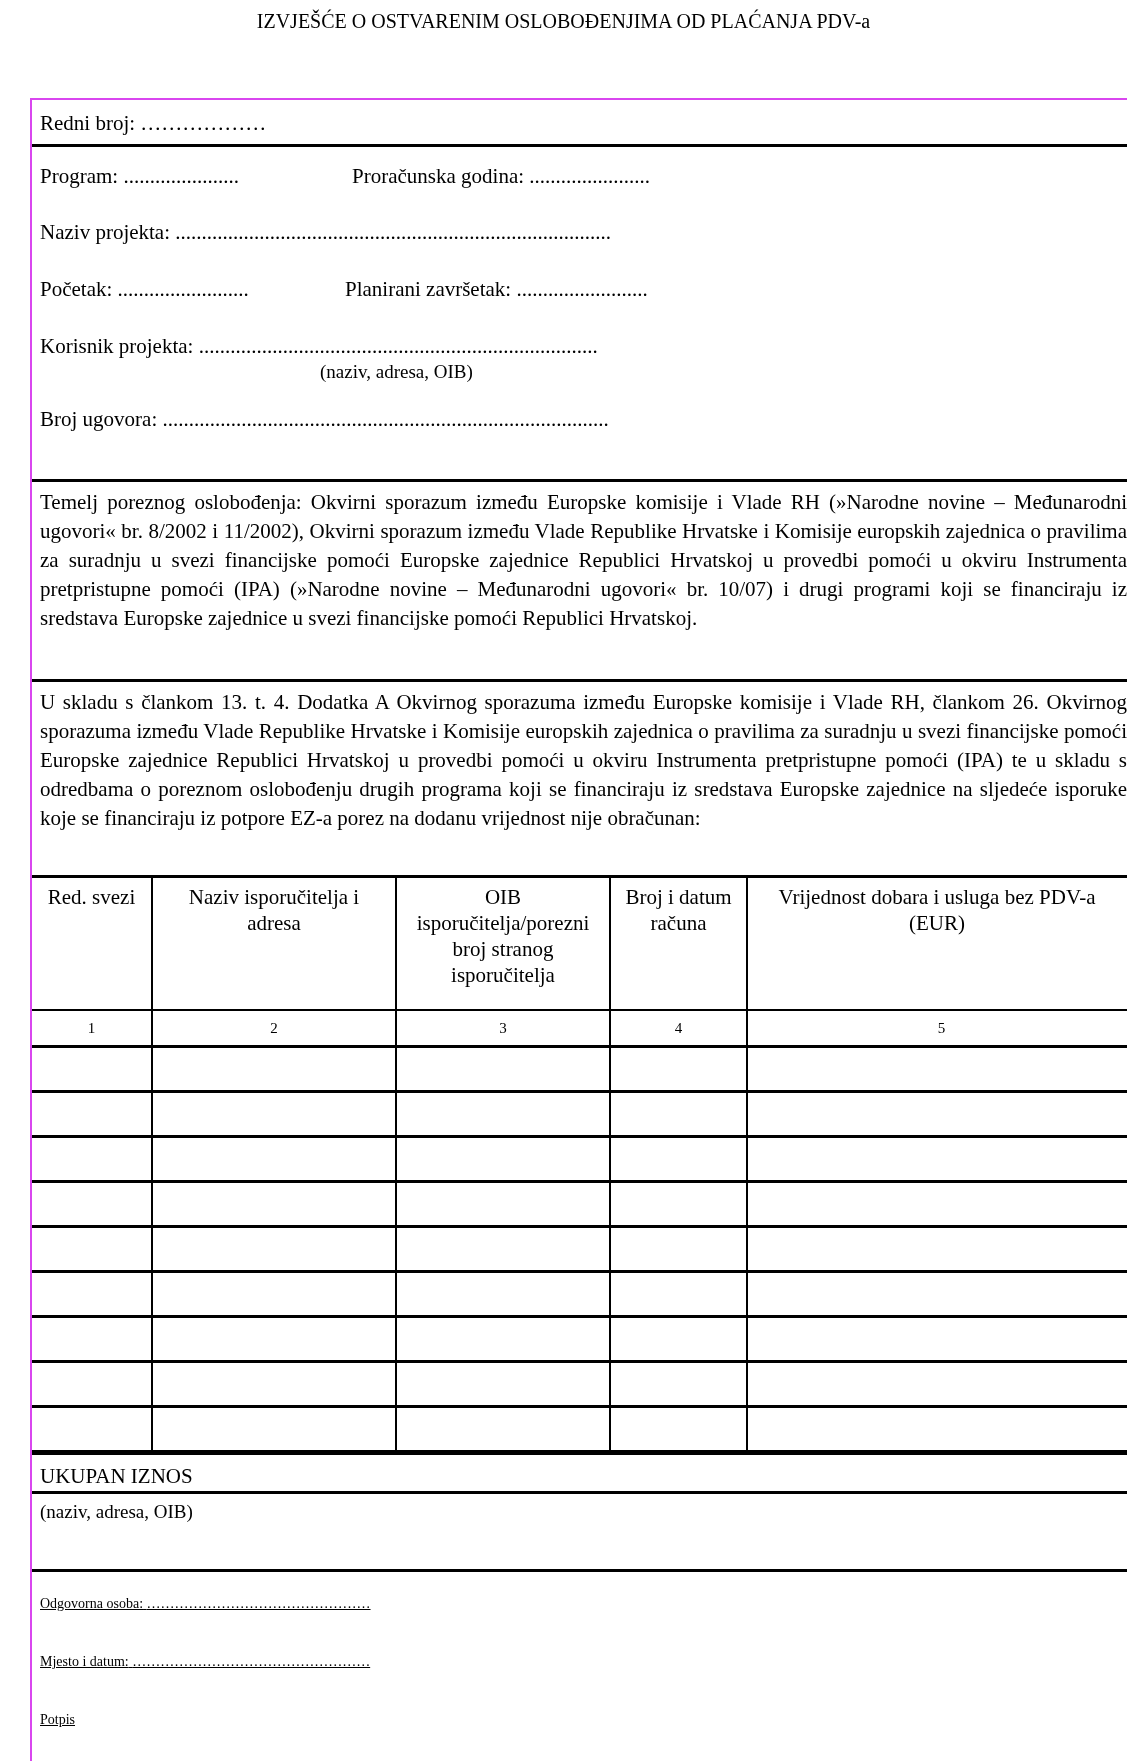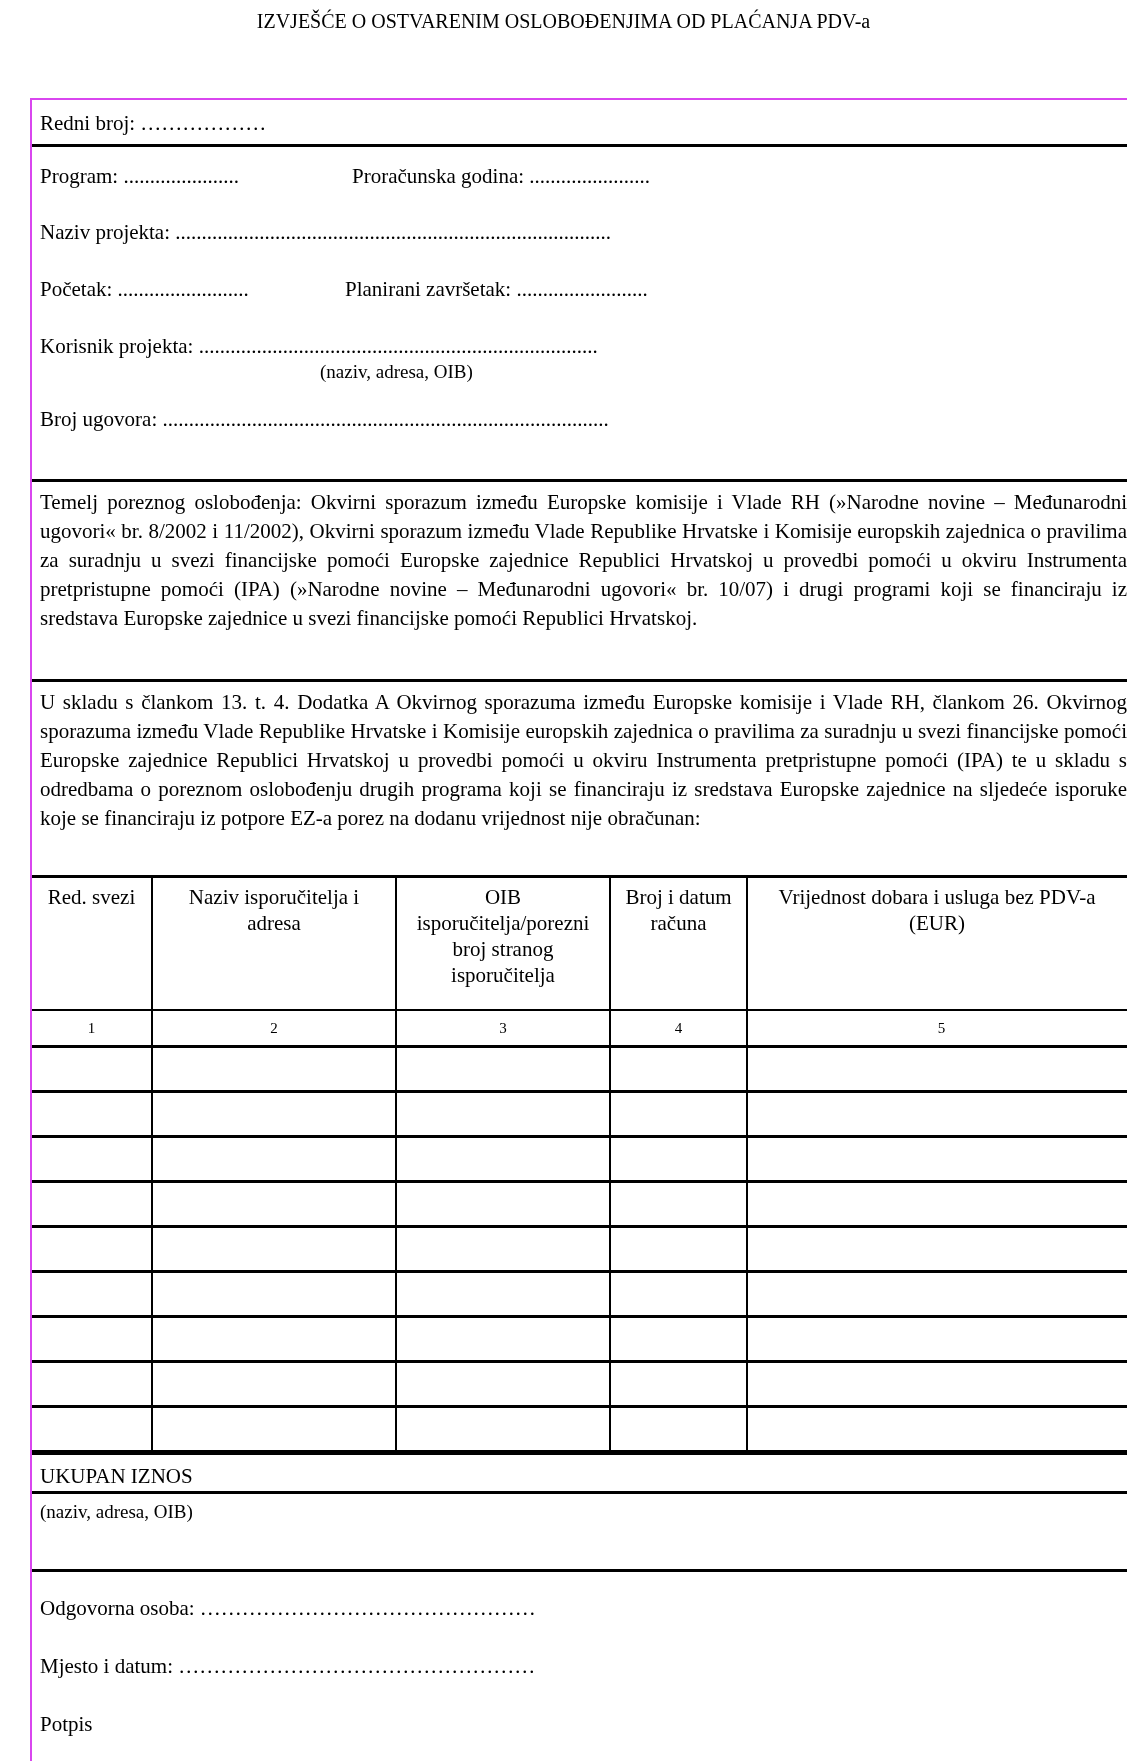--- a/index.html
+++ b/index.html
@@ -34,21 +34,21 @@
   table.items tr td:first-child, table.items tr th:first-child { border-left: none; }
   table.items tr td:last-child, table.items tr th:last-child { border-right: none; }
   table.items th { height: 132px; line-height: 26px; padding-top: 6px; box-sizing: border-box; }
   table.items tr.num td { height: 34px; font-size: 15px; line-height: 34px; vertical-align: middle; }
   table.items tr.empty td { height: 42px; border-top: 3px solid #000; }
   .tbl-wrap { padding: 0; }
   .sec-total { height: 42px; line-height: 42px; border-top: 3px solid #000; }
   .sec-tijelo { height: 78px; padding-top: 6px; line-height: 28px; }
   .sec-tijelo .sub { font-size: 19px; line-height: 24px; }
   .sec-sign { height: 194px; position: relative; }
-  .sign-line { position: absolute; left: 8px; white-space: nowrap; font-size: 21px; }
+  .sign-line { position: absolute; left: 8px; white-space: nowrap; font-size: 14px; text-decoration: underline; }
 </style>
 </head>
 <body>
 
 <div class="title">IZVJEŠĆE O OSTVARENIM OSLOBOĐENJIMA OD PLAĆANJA PDV-a</div>
 
 <div class="form">
 
   <div class="sec sec-redni">
     <span>Redni broj:</span>

